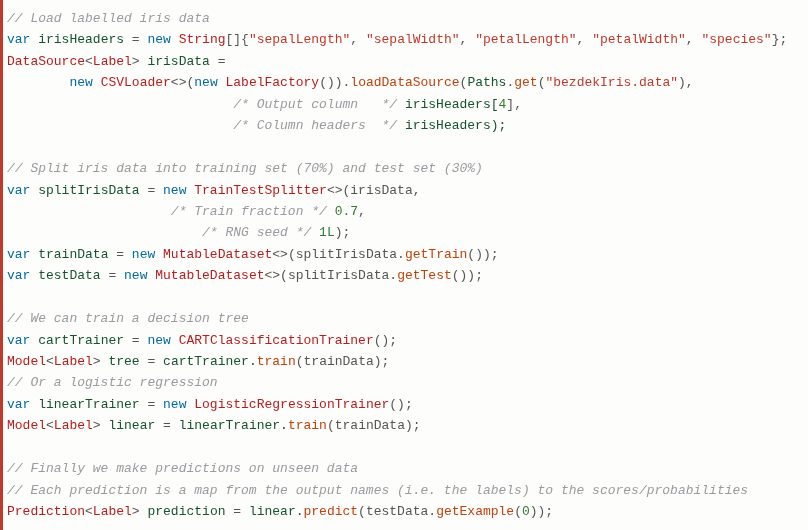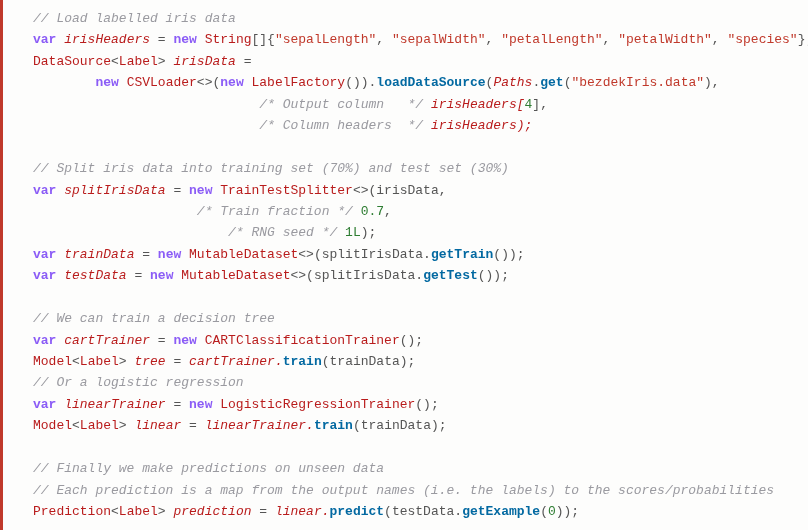--- a/index.html
+++ b/index.html
@@ -6,30 +6,30 @@
     margin: 0;
     padding: 0;
     background: #ffffff;
     font-family: Consolas, Monaco, 'Courier New', monospace;
     font-size: 13px;
     line-height: 1.65;
   }
   .code-block {
     border-left: 3px solid #c0392b;
     background: #fdfdfc;
-    padding: 8px 30px;
+    padding: 8px 4px;
     white-space: pre;
     overflow-x: auto;
     color: #555;
   }
   .c  { color: #9a9aa0; font-style: italic; }   
-  .kw { color: #8b5cf6; font-weight: 700; }     
+  .kw { color: #0369a1; font-weight: 400; }     
   .ty { color: #b91c1c; }                        
-  .id { color: #b91c1c; font-style: italic; }                           
-  .fn { color: #0369a1; font-weight: bold; }                        
+  .id { color: #14532d; }                           
+  .fn { color: #c2410c; }                        
   .str{ color: #c0392b; }                        
   .num{ color: #2e7d32; }                        
   .p  { color: #555; }                           
   .blk{ display: block; }
 </style>
 </head>
 <body>
 
 <div class="code-block"><span class="blk"><span class="c">// Load labelled iris data</span></span><span class="blk"><span class="kw">var</span><span class="p"> </span><span class="id">irisHeaders</span><span class="p"> = </span><span class="kw">new</span><span class="p"> </span><span class="ty">String</span><span class="p">[]{</span><span class="str">"sepalLength"</span><span class="p">, </span><span class="str">"sepalWidth"</span><span class="p">, </span><span class="str">"petalLength"</span><span class="p">, </span><span class="str">"petalWidth"</span><span class="p">, </span><span class="str">"species"</span><span class="p">};</span></span><span class="blk"><span class="ty">DataSource</span><span class="p">&lt;</span><span class="ty">Label</span><span class="p">&gt;</span><span class="p"> </span><span class="id">irisData</span><span class="p"> =</span></span><span class="blk"><span class="p">        </span><span class="kw">new</span><span class="p"> </span><span class="ty">CSVLoader</span><span class="p">&lt;&gt;</span><span class="p">(</span><span class="kw">new</span><span class="p"> </span><span class="ty">LabelFactory</span><span class="p">()</span><span class="p">)</span><span class="p">.</span><span class="fn">loadDataSource</span><span class="p">(</span><span class="id">Paths</span><span class="p">.</span><span class="fn">get</span><span class="p">(</span><span class="str">"bezdekIris.data"</span><span class="p">),</span></span><span class="blk"><span class="p">                             </span><span class="c">/* Output column   */</span><span class="p"> </span><span class="id">irisHeaders[</span><span class="num">4</span><span class="p">],</span></span><span class="blk"><span class="p">                             </span><span class="c">/* Column headers  */</span><span class="p"> </span><span class="id">irisHeaders);</span></span><span class="blk"><span></span> </span><span class="blk"><span class="c">// Split iris data into training set (70%) and test set (30%)</span></span><span class="blk"><span class="kw">var</span><span class="p"> </span><span class="id">splitIrisData</span><span class="p"> = </span><span class="kw">new</span><span class="p"> </span><span class="ty">TrainTestSplitter</span><span class="p">&lt;&gt;</span><span class="p">(irisData,</span></span><span class="blk"><span class="p">                     </span><span class="c">/* Train fraction */</span><span class="p"> </span><span class="num">0.7</span><span class="p">,</span></span><span class="blk"><span class="p">                         </span><span class="c">/* RNG seed */</span><span class="p"> </span><span class="num">1L</span><span class="p">);</span></span><span class="blk"><span class="kw">var</span><span class="p"> </span><span class="id">trainData</span><span class="p"> = </span><span class="kw">new</span><span class="p"> </span><span class="ty">MutableDataset</span><span class="p">&lt;&gt;</span><span class="p">(splitIrisData.</span><span class="fn">getTrain</span><span class="p">());</span></span><span class="blk"><span class="kw">var</span><span class="p"> </span><span class="id">testData</span><span class="p"> = </span><span class="kw">new</span><span class="p"> </span><span class="ty">MutableDataset</span><span class="p">&lt;&gt;</span><span class="p">(splitIrisData.</span><span class="fn">getTest</span><span class="p">());</span></span><span class="blk"><span></span> </span><span class="blk"><span class="c">// We can train a decision tree</span></span><span class="blk"><span class="kw">var</span><span class="p"> </span><span class="id">cartTrainer</span><span class="p"> = </span><span class="kw">new</span><span class="p"> </span><span class="ty">CARTClassificationTrainer</span><span class="p">();</span></span><span class="blk"><span class="ty">Model</span><span class="p">&lt;</span><span class="ty">Label</span><span class="p">&gt;</span><span class="p"> </span><span class="id">tree</span><span class="p"> = </span><span class="id">cartTrainer.</span><span class="fn">train</span><span class="p">(trainData);</span></span><span class="blk"><span class="c">// Or a logistic regression</span></span><span class="blk"><span class="kw">var</span><span class="p"> </span><span class="id">linearTrainer</span><span class="p"> = </span><span class="kw">new</span><span class="p"> </span><span class="ty">LogisticRegressionTrainer</span><span class="p">();</span></span><span class="blk"><span class="ty">Model</span><span class="p">&lt;</span><span class="ty">Label</span><span class="p">&gt;</span><span class="p"> </span><span class="id">linear</span><span class="p"> = </span><span class="id">linearTrainer.</span><span class="fn">train</span><span class="p">(trainData);</span></span><span class="blk"><span></span> </span><span class="blk"><span class="c">// Finally we make predictions on unseen data</span></span><span class="blk"><span class="c">// Each prediction is a map from the output names (i.e. the labels) to the scores/probabilities</span></span><span class="blk"><span class="ty">Prediction</span><span class="p">&lt;</span><span class="ty">Label</span><span class="p">&gt;</span><span class="p"> </span><span class="id">prediction</span><span class="p"> = </span><span class="id">linear.</span><span class="fn">predict</span><span class="p">(testData.</span><span class="fn">getExample</span><span class="p">(</span><span class="num">0</span><span class="p">));</span></span></div>
 

